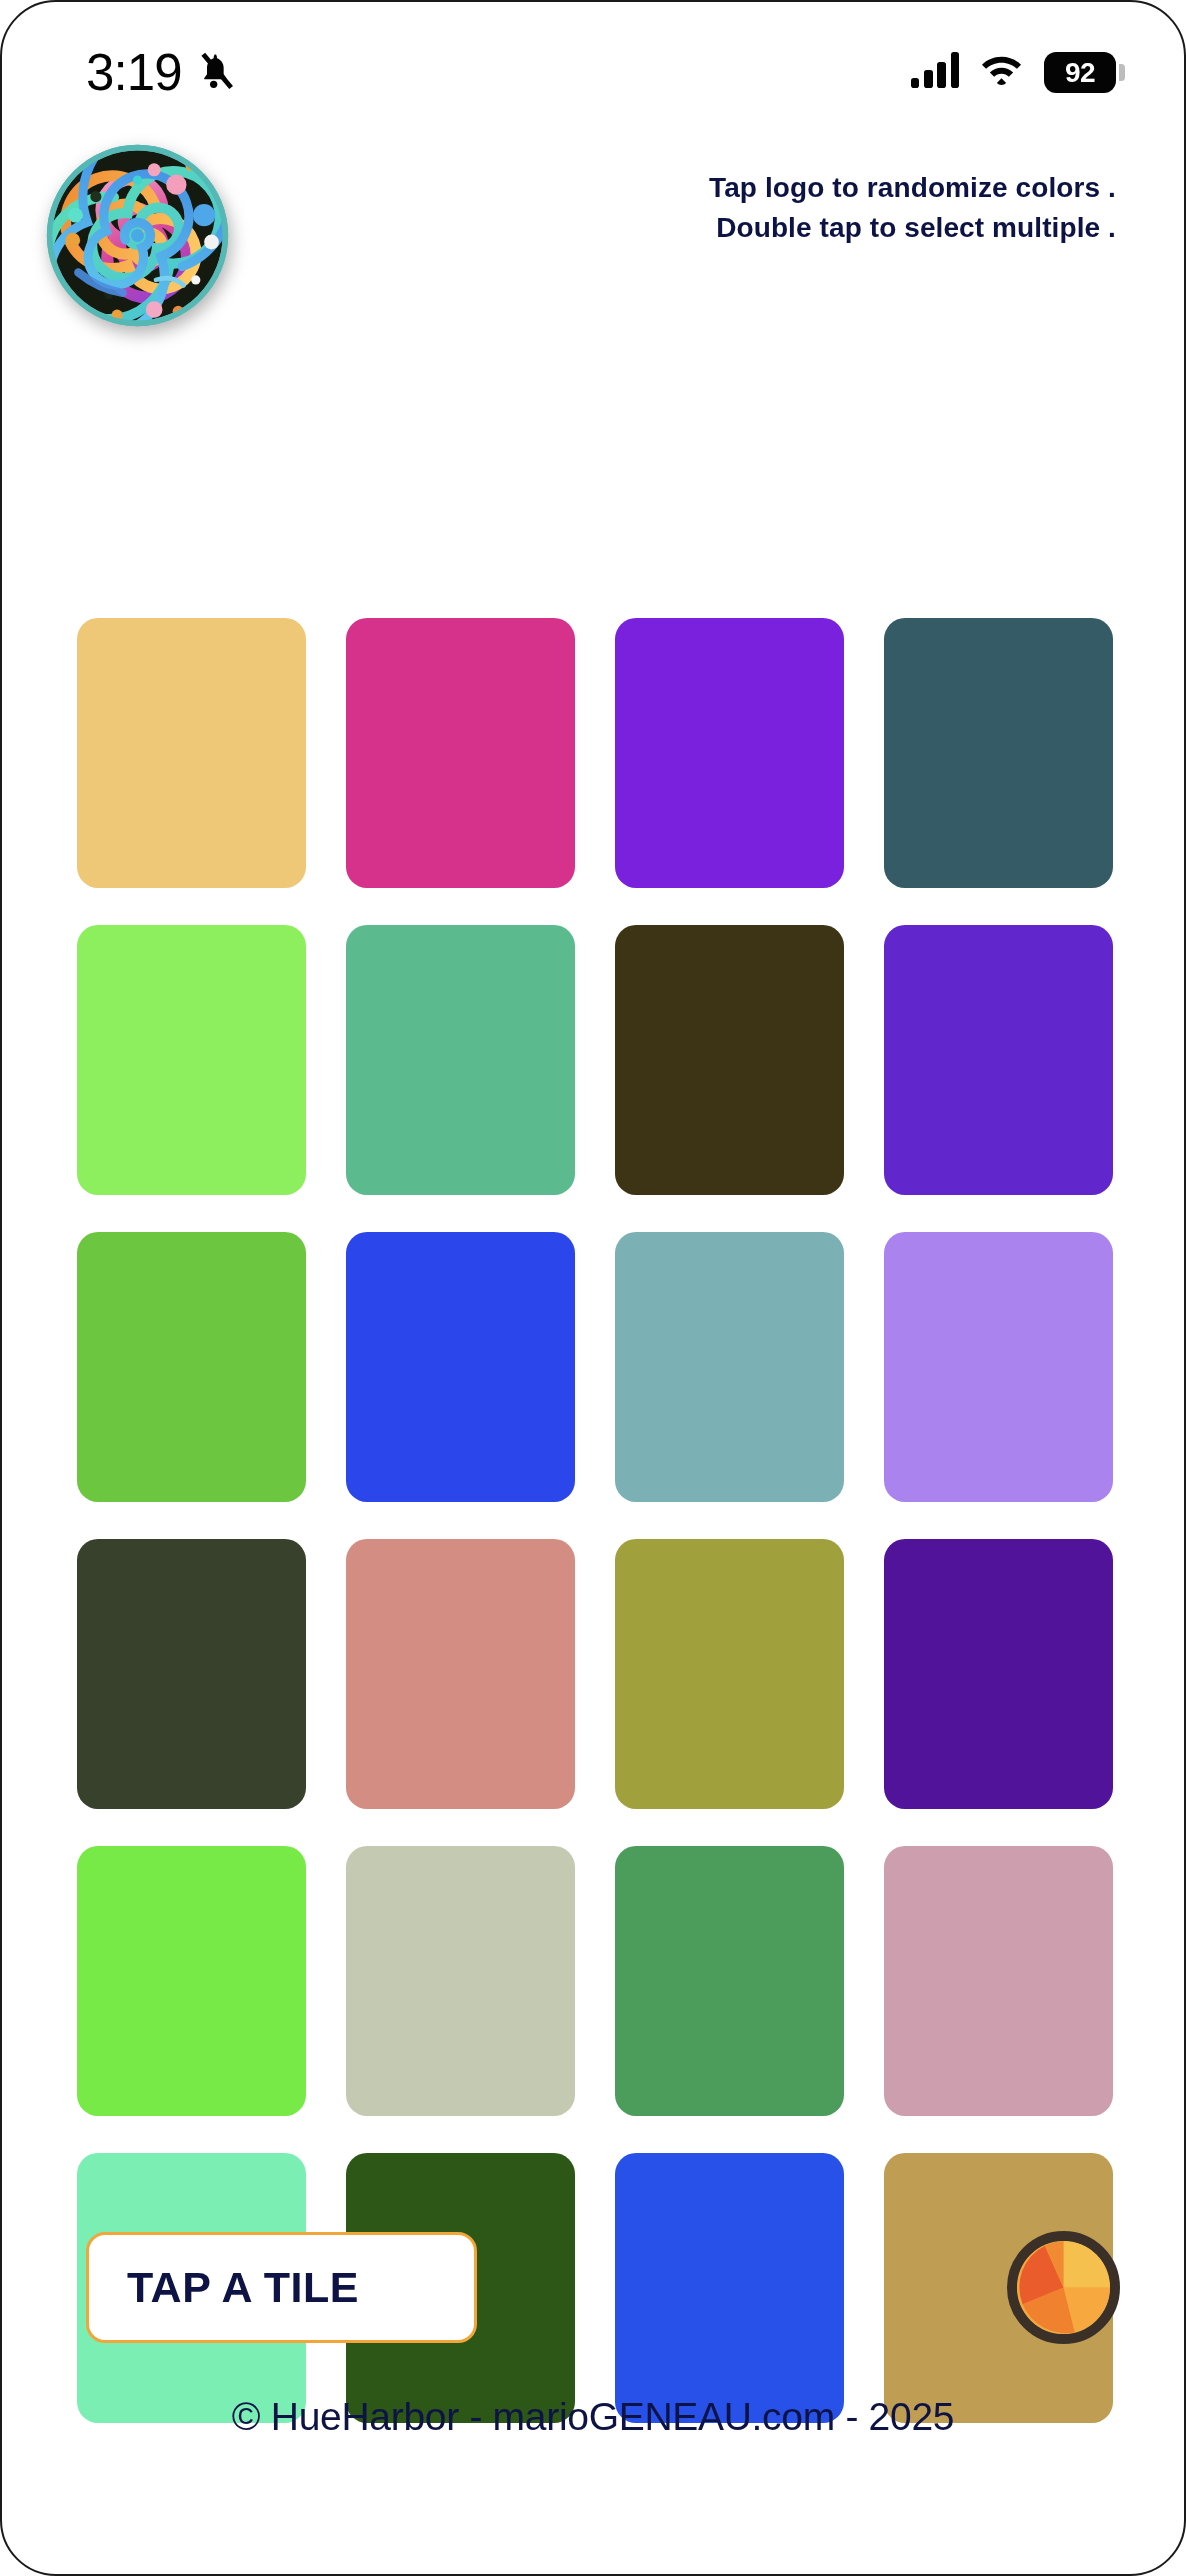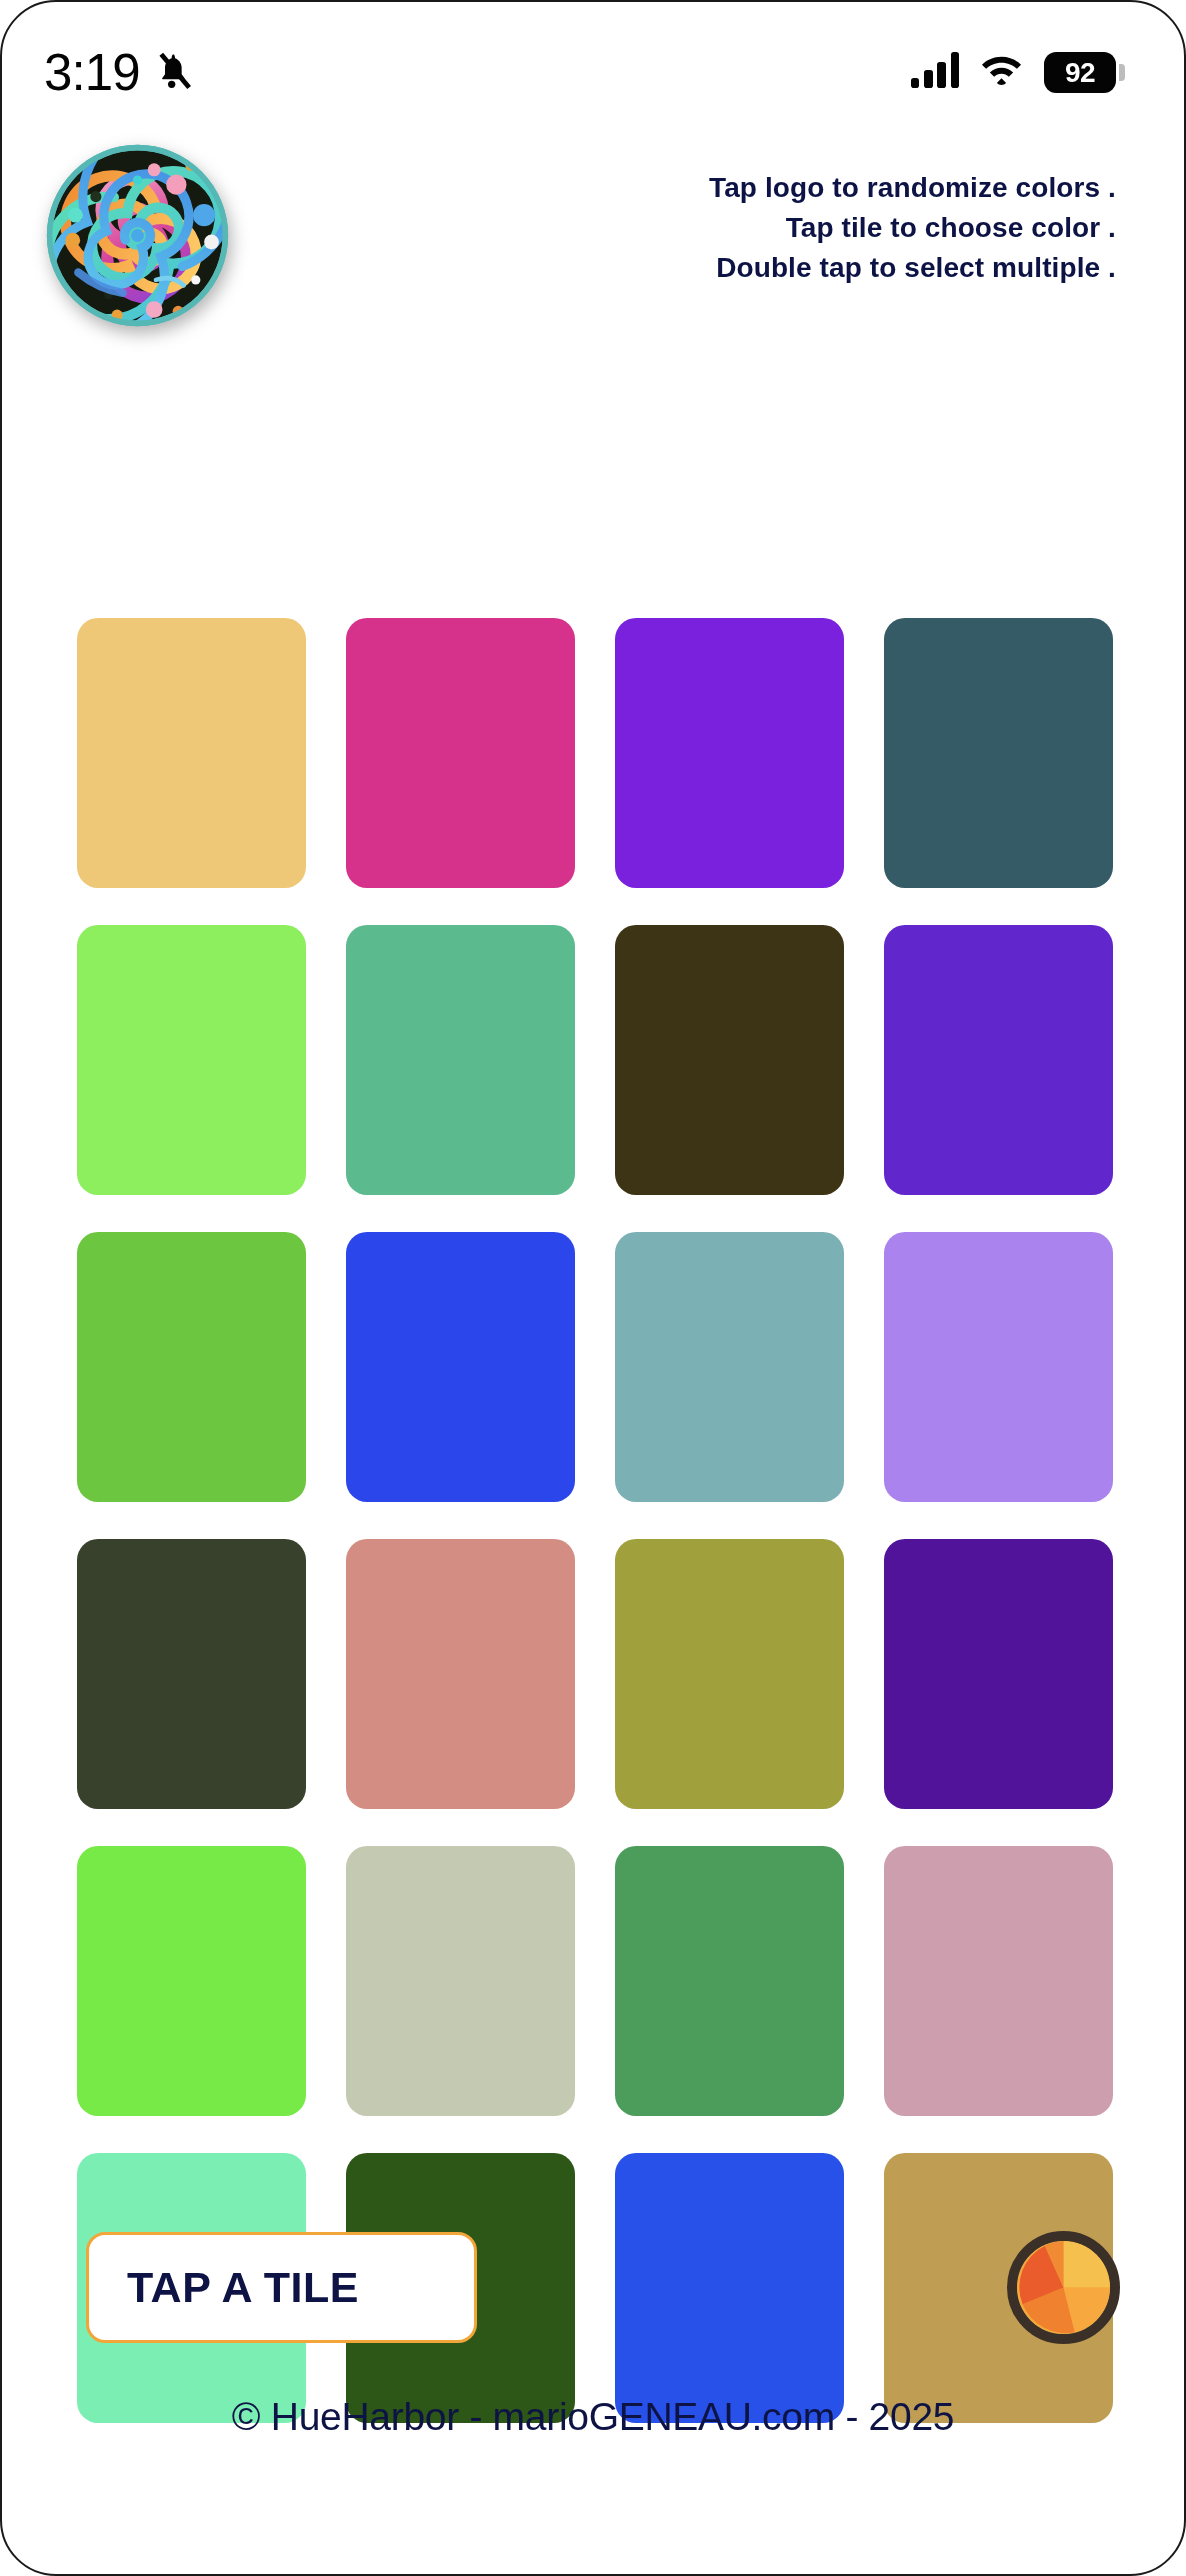--- a/index.html
+++ b/index.html
@@ -17,21 +17,21 @@
     border:2.8px solid #1a1a1a;
     overflow:hidden;
   }
 
   
   #statusbar {
     position:absolute; left:0; top:0;
     width:100%; height:141px;
     display:flex; align-items:center;
     justify-content:space-between;
-    padding:0 68px 0 42px;
+    padding:0 68px 0 84px;
   }
   #status-left { display:flex; align-items:center; gap:15px; }
   #clock {
     font-size:51px; font-weight:400; color:#040404;
     letter-spacing:-0.9px;
     font-family:"Liberation Sans", sans-serif;
   }
   #status-right { display:flex; gap:21px; }
   .sig-bars { display:flex; align-items:flex-end; gap:4.7px; height:36px; }
   .sig-bars i { display:block; width:8.5px; background:#040404; border-radius:2.8px; }
@@ -236,21 +236,20 @@
           </g>
           <path d="M120,148 q18,-6 30,6" stroke="#7ad0ef" stroke-width="5"></path>
           <path d="M36,140 q22,18 48,22" stroke="#4b8ee0" stroke-width="9" opacity=".9"></path>
         </g>
         <circle cx="100" cy="100" r="95" fill="none" stroke="#55b8b4" stroke-width="6"></circle>
       </svg>
     </div>
 
     <div id="instructions">
       <p style="color: rgb(13, 19, 68);">Tap logo to randomize colors .</p>
-      <p style="color: rgb(13, 19, 68);">Tap tile to choose color .</p>
       <p style="color: rgb(13, 19, 68);">Double tap to select multiple .</p>
     </div>
   </div>
 
   <div id="grid">
       <div class="tile" style="background: rgb(238, 200, 119);"></div>
       <div class="tile" style="background: rgb(214, 50, 139);"></div>
       <div class="tile" style="background: rgb(122, 33, 221);"></div>
       <div class="tile" style="background: rgb(53, 92, 102);"></div>
       <div class="tile" style="background: rgb(141, 238, 94);"></div>

